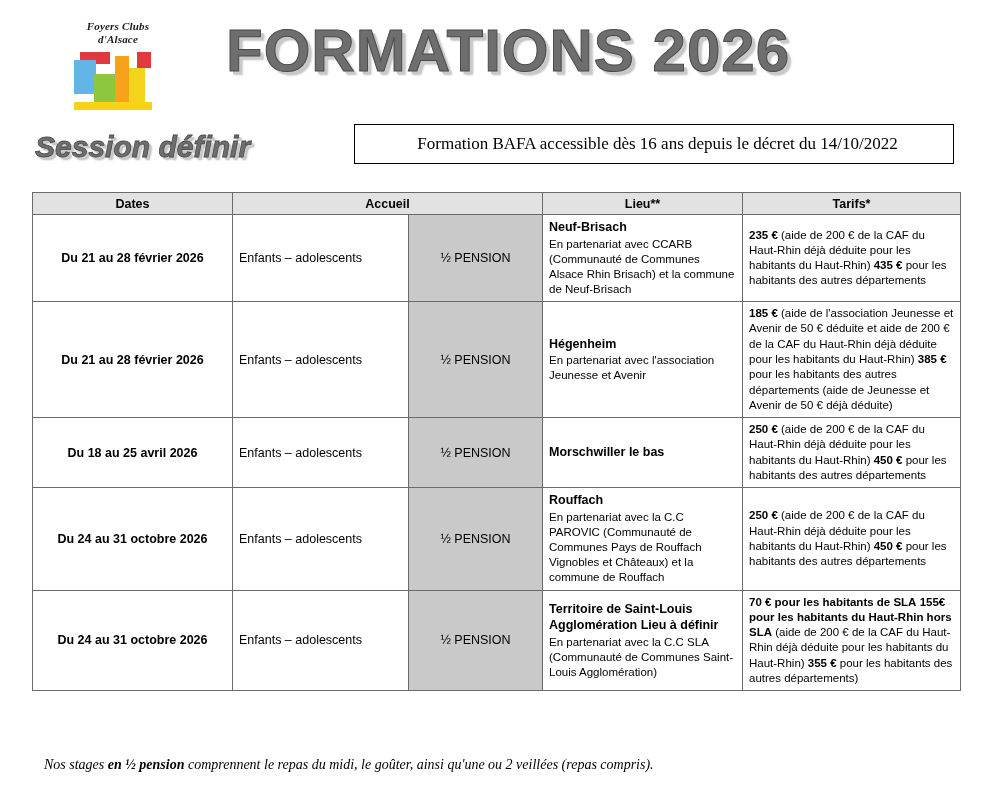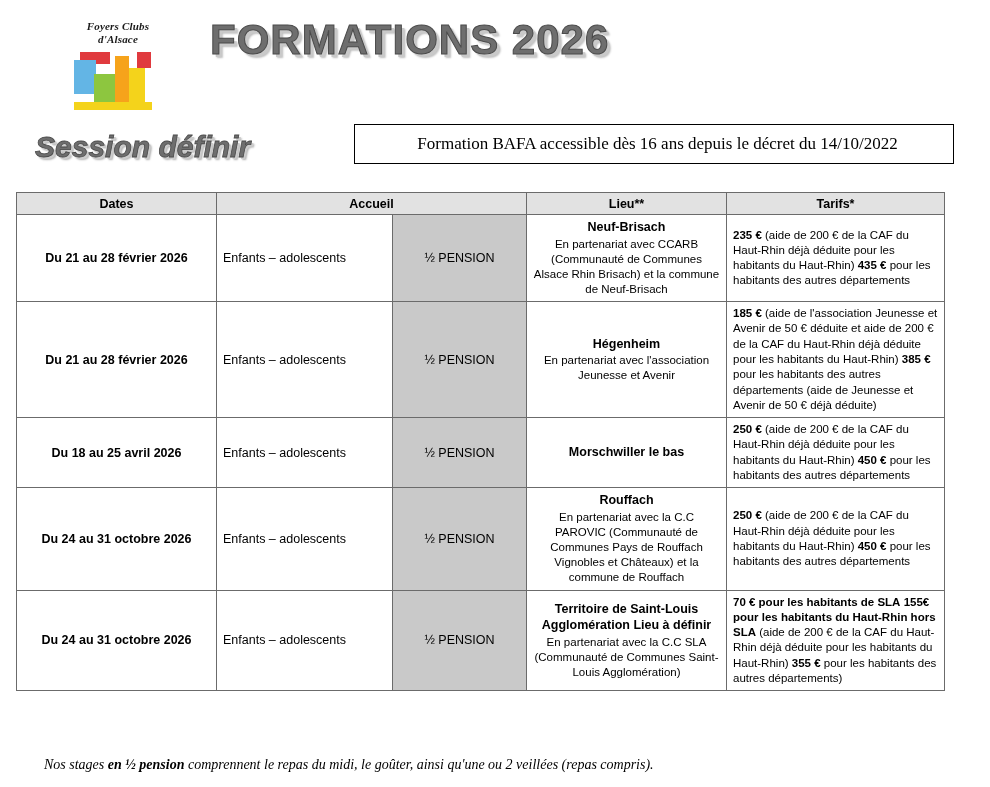--- a/index.html
+++ b/index.html
@@ -61,25 +61,25 @@
   .la1 { left: 0px;  top: 8px;  width: 22px; height: 34px; background: #63b5e5; }
   .la2 { left: 20px; top: 22px; width: 22px; height: 34px; background: #8dc63f; }
   .la3 { left: 41px; top: 4px;  width: 14px; height: 52px; background: #f6a31b; }
   .la4 { left: 55px; top: 16px; width: 16px; height: 40px; background: #f4d31b; }
   .la5 { left: 6px;  top: 0px;  width: 30px; height: 12px; background: #e03a3e; }
   .la6 { left: 63px; top: 0px;  width: 14px; height: 16px; background: #e03a3e; }
   .la7 { left: 0px;  top: 50px; width: 78px; height: 8px;  background: #f4d31b; }
 
   .main-title {
     position: absolute;
-    left: 210px;
+    left: 226px;
     top: 16px;
     font-family: "Liberation Sans", sans-serif;
     font-weight: bold;
-    font-size: 42px;
+    font-size: 60px;
     letter-spacing: 1px;
     color: #6e6e6e;
     text-shadow: 3px 3px 0 #c9c9c9, 4px 4px 2px rgba(0,0,0,.25);
     -webkit-text-stroke: 1px #4a4a4a;
   }
 
   
   .subheader {
     position: relative;
     height: 62px;
@@ -109,21 +109,21 @@
     justify-content: center;
     font-family: "Liberation Serif", serif;
     font-size: 17px;
     color: #000;
     padding-left: 7px;
   }
 
   
   .table-wrap {
     position: absolute;
-    left: 16px;
+    left: 32px;
     top: 192px;
     width: 928px;
   }
   table.schedule {
     border-collapse: collapse;
     width: 928px;
     table-layout: fixed;
   }
   table.schedule th,
   table.schedule td {
@@ -153,21 +153,20 @@
   }
   td.accueil {
     font-size: 12.5px;
   }
   td.pension {
     text-align: center;
     font-size: 12.5px;
     background: #c9c9c9;
   }
   td.lieu {
-    text-align: center;
     font-size: 11.5px;
     line-height: 1.32;
   }
   td.lieu .place {
     font-weight: bold;
     font-size: 12.5px;
     display: block;
     margin-bottom: 1px;
   }
   td.lieu .sub {

